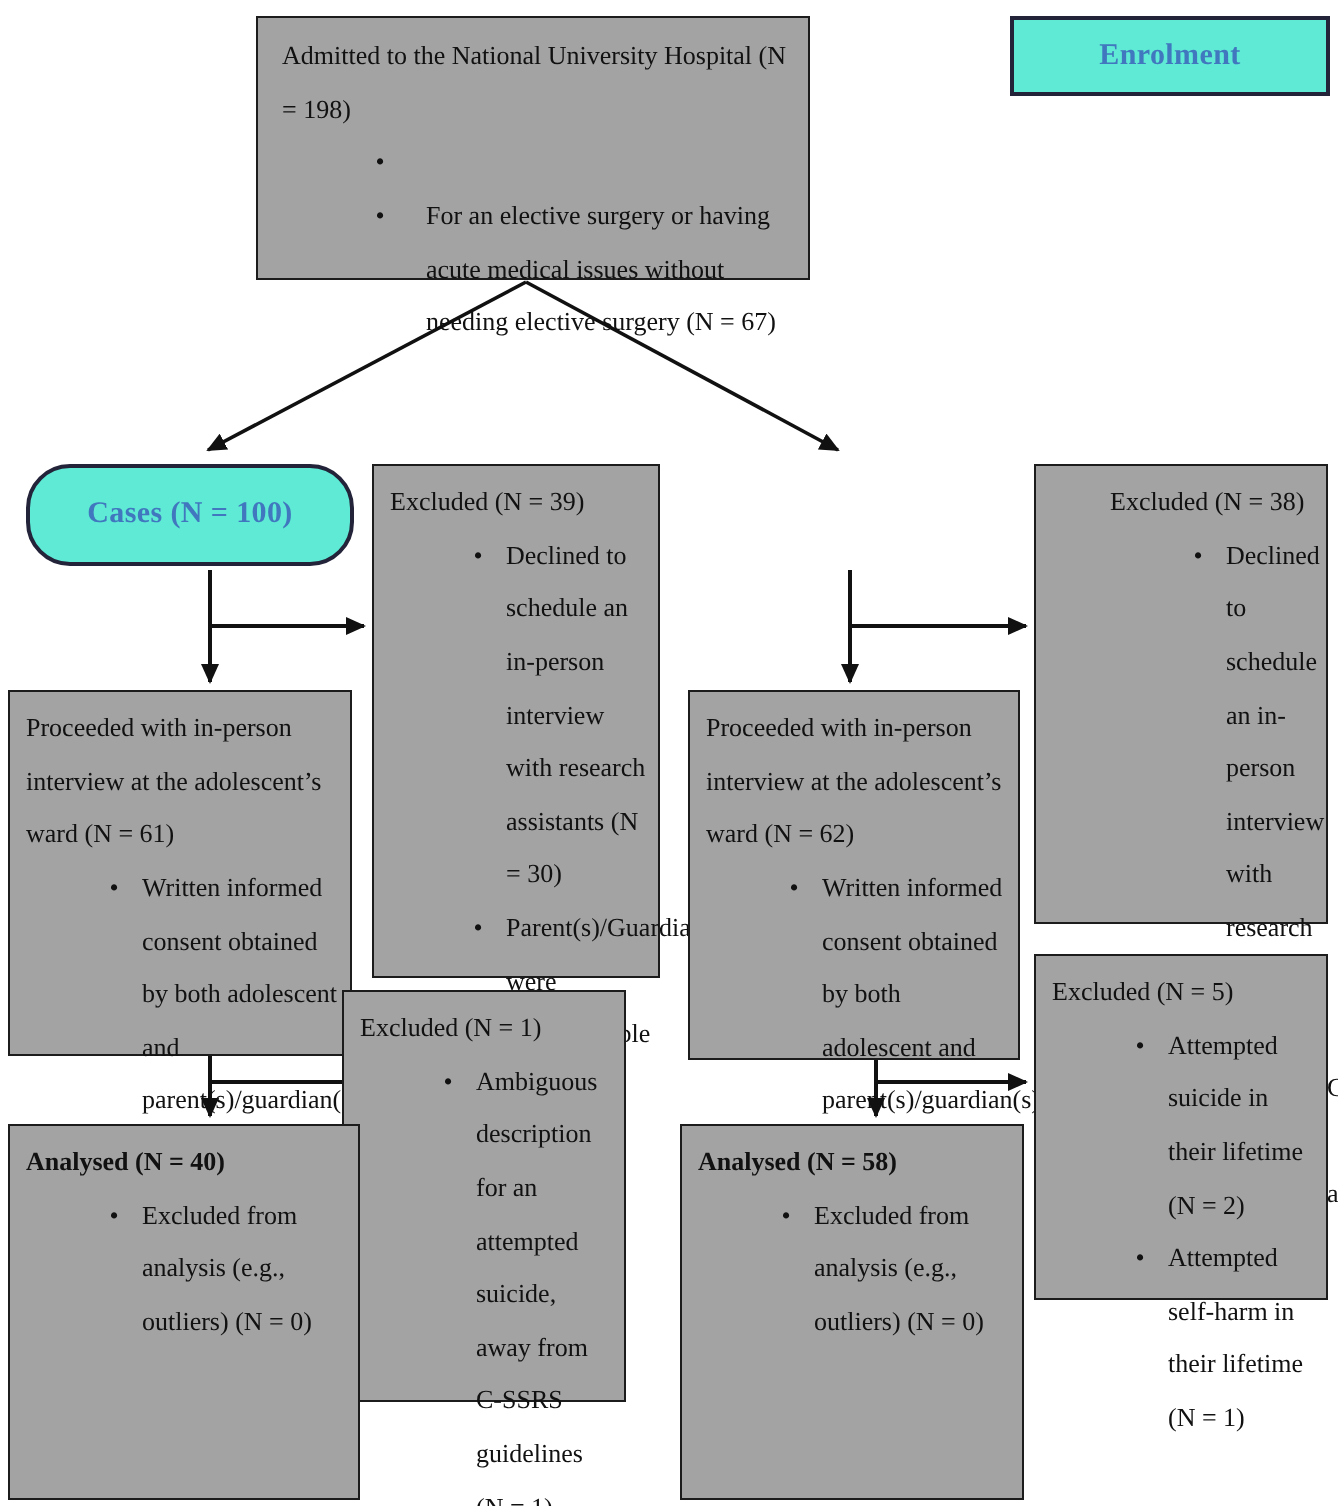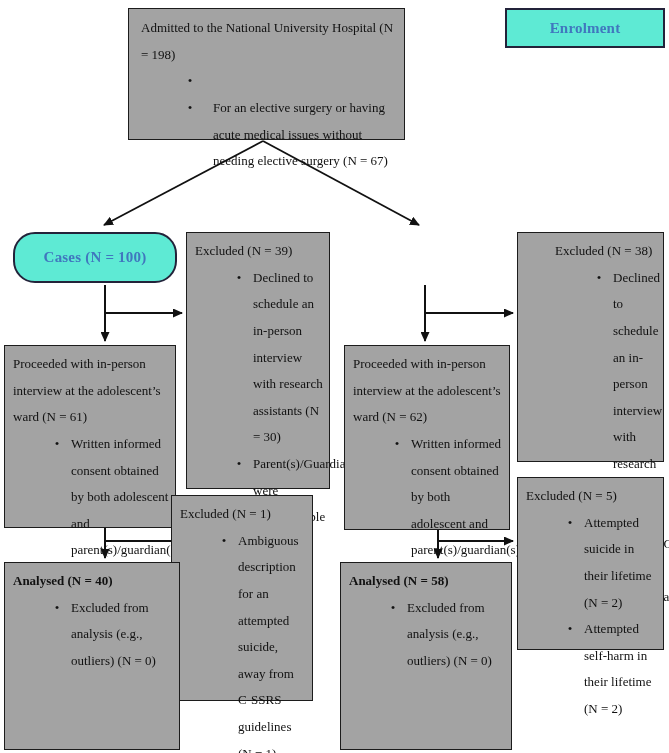--- a/index.html
+++ b/index.html
@@ -149,21 +149,21 @@
 
   <div class="box" style="left:517px;top:477px;width:147px;height:173px;">
     <div class="title">Excluded (N = 5)</div>
     <ul class="blist">
       <li>
         <span class="dot">•</span>
         <span class="btxt">Attempted suicide in their lifetime (N = 2)</span>
       </li>
       <li>
         <span class="dot">•</span>
-        <span class="btxt">Attempted self-harm in their lifetime (N = 2)</span>
+        <span class="btxt">Attempted self-harm in their lifetime (N = 1)</span>
       </li>
     </ul>
   </div>
 
   <div class="box" style="left:4px;top:562px;width:176px;height:188px;">
     <div class="title bold-title">Analysed (N = 40)</div>
     <ul class="blist">
       <li>
         <span class="dot">•</span>
         <span class="btxt">Excluded from analysis (e.g., outliers) (N = 0)</span>

